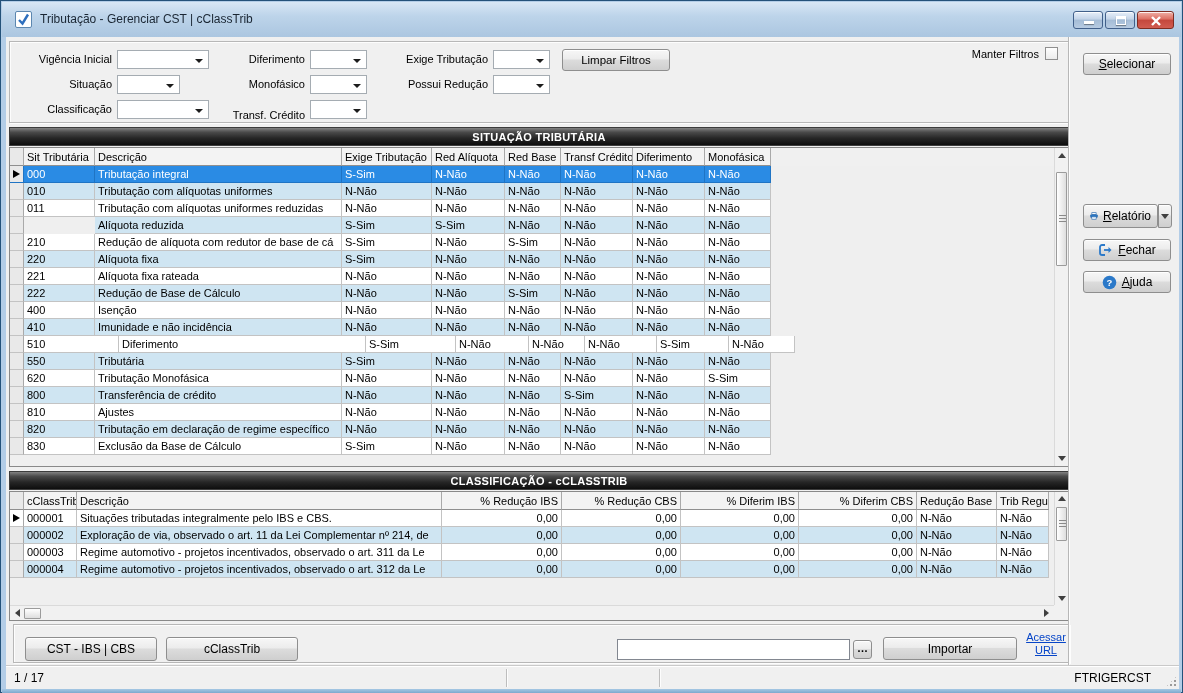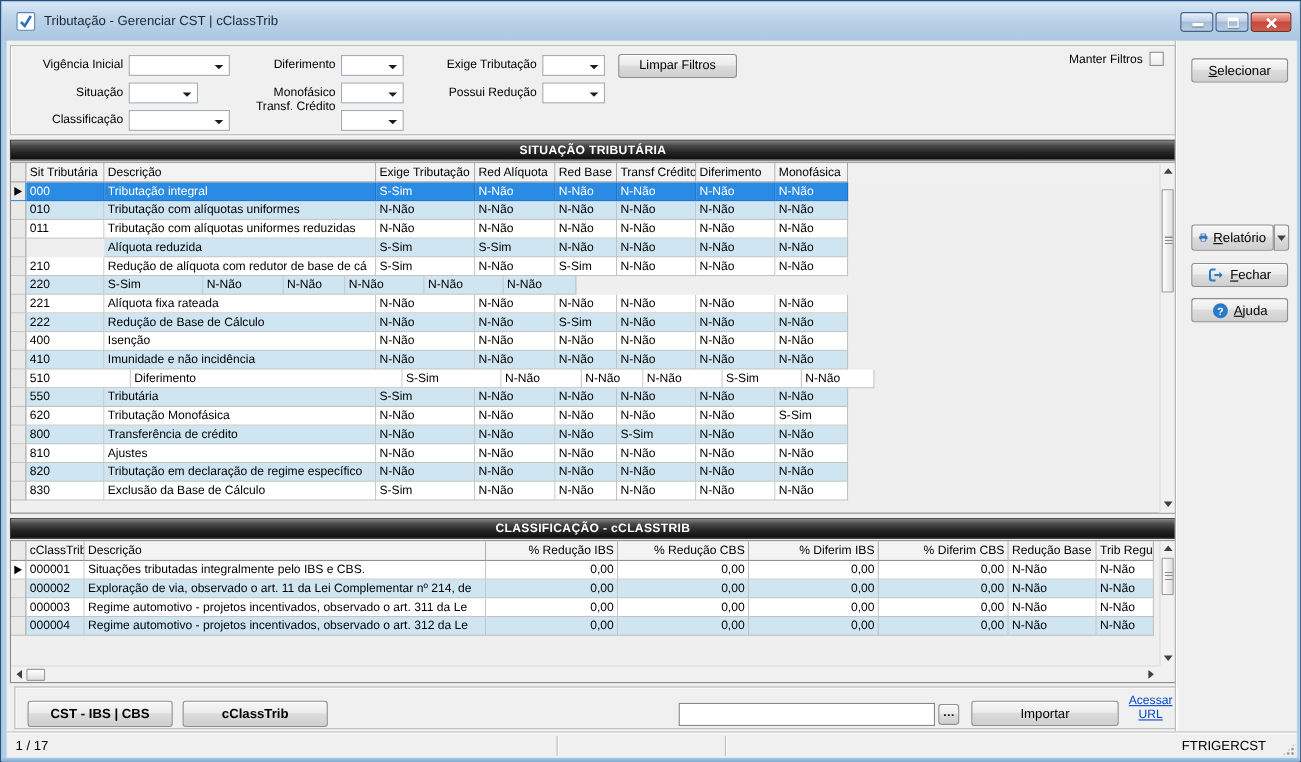--- a/index.html
+++ b/index.html
@@ -85,21 +85,21 @@
   .sarr{position:absolute;left:3px;}
   .vthumb{position:absolute;left:1px;width:11px;border:1px solid #9b9b9b;border-radius:1px;
     background:linear-gradient(90deg,#ffffff,#dedede);}
   .vthumb::after{content:'';position:absolute;left:2px;top:50%;margin-top:-4px;width:7px;height:8px;
     background:repeating-linear-gradient(180deg,#8a8a8a 0 1px,transparent 1px 3px);}
   .hthumb{position:absolute;top:2px;height:11px;border:1px solid #9b9b9b;border-radius:1px;
     background:linear-gradient(180deg,#ffffff,#dedede);}
 
   
   .bottom-panel{position:absolute;left:7px;top:587px;width:1057px;height:39px;background:#f0f0f0;}
-  .pbtn{position:absolute;height:24px;width:132px;font-weight:bold;}
+  .pbtn{position:absolute;height:24px;width:132px;}
   .url-input{position:absolute;left:603px;top:14px;width:233px;height:21px;background:#fff;
     border:1px solid #828790;font-size:11px;padding:0 3px;font-family:inherit;}
   .browse-btn{position:absolute;left:839px;top:15px;width:19px;height:19px;font-size:11px;
     font-weight:bold;padding-bottom:4px;}
   .import-btn{position:absolute;left:869px;top:12px;width:134px;height:23px;}
   .url-link{position:absolute;left:1008px;top:6px;width:48px;text-align:center;font-size:11px;
     color:#0645c8;text-decoration:underline;line-height:13px;cursor:pointer;}
 
   
   .sidebar-sep{position:absolute;left:1062px;top:0;width:2px;height:628px;
@@ -174,21 +174,21 @@
       <label class="flabel" style="left:195px;top:11px;width:100px">Diferimento</label>
       <div class="combo" style="left:300px;top:8px;width:57px">
         <span class="combo-val"></span>
           <span class="combo-arrow"></span>
       </div>
       <label class="flabel" style="left:195px;top:36px;width:100px">Monofásico</label>
       <div class="combo" style="left:300px;top:33px;width:57px">
         <span class="combo-val"></span>
           <span class="combo-arrow"></span>
       </div>
-      <label class="flabel" style="left:195px;top:49px;width:100px">Transf. Crédito</label>
+      <label class="flabel" style="left:195px;top:67px;width:100px">Transf. Crédito</label>
       <div class="combo" style="left:300px;top:58px;width:57px">
         <span class="combo-val"></span>
           <span class="combo-arrow"></span>
       </div>
 
       <label class="flabel" style="left:368px;top:11px;width:110px">Exige Tributação</label>
       <div class="combo" style="left:483px;top:8px;width:57px">
         <span class="combo-val"></span>
           <span class="combo-arrow"></span>
       </div>
@@ -277,20 +277,21 @@
             <div class="g-cell" style="width: 90px;">S-Sim</div>
             <div class="g-cell" style="width: 73px;">N-Não</div>
             <div class="g-cell" style="width: 56px;">S-Sim</div>
             <div class="g-cell" style="width: 72px;">N-Não</div>
             <div class="g-cell" style="width: 72px;">N-Não</div>
             <div class="g-cell" style="width: 66px;">N-Não</div>
           </div>
           <div class="g-row stripe">
             <div class="g-cell g-ind" style="width: 14px;"></div>
             <div class="g-cell" style="width: 71px;">220</div>
+            <div class="g-cell" style="width: 247px;">Alíquota fixa</div>
             <div class="g-cell" style="width: 90px;">S-Sim</div>
             <div class="g-cell" style="width: 73px;">N-Não</div>
             <div class="g-cell" style="width: 56px;">N-Não</div>
             <div class="g-cell" style="width: 72px;">N-Não</div>
             <div class="g-cell" style="width: 72px;">N-Não</div>
             <div class="g-cell" style="width: 66px;">N-Não</div>
           </div>
           <div class="g-row">
             <div class="g-cell g-ind" style="width: 14px;"></div>
             <div class="g-cell" style="width: 71px;">221</div>

